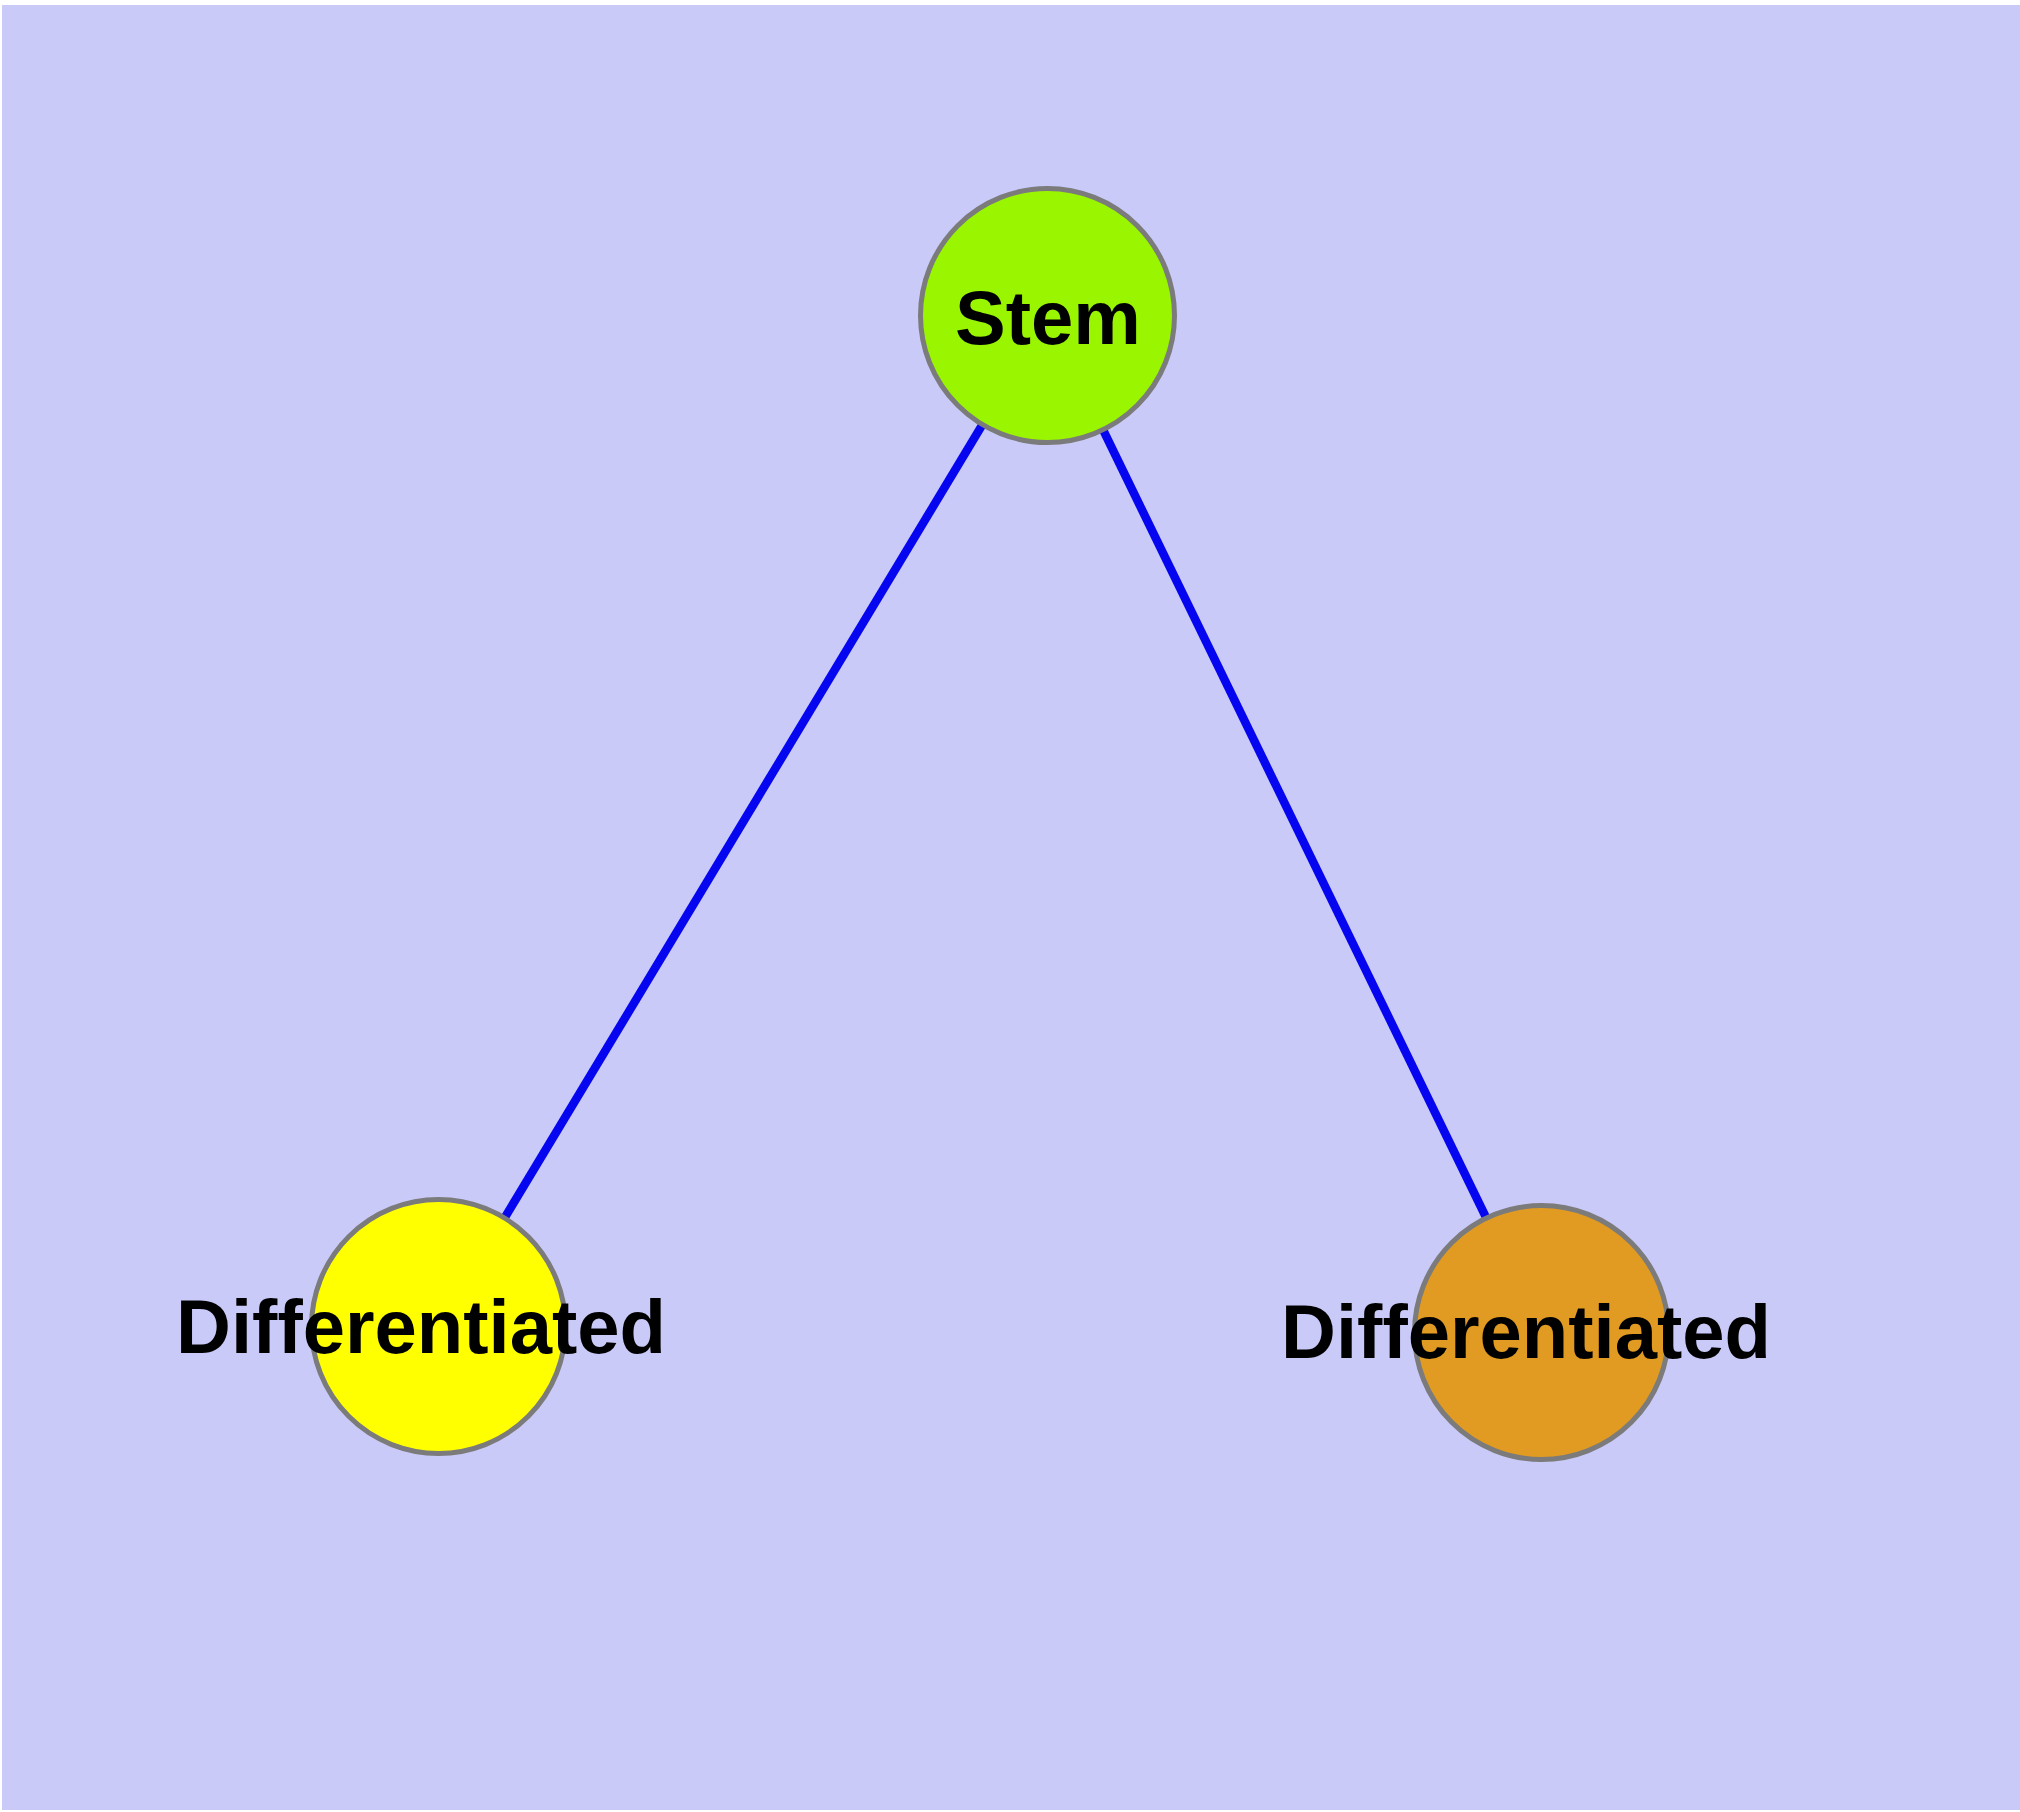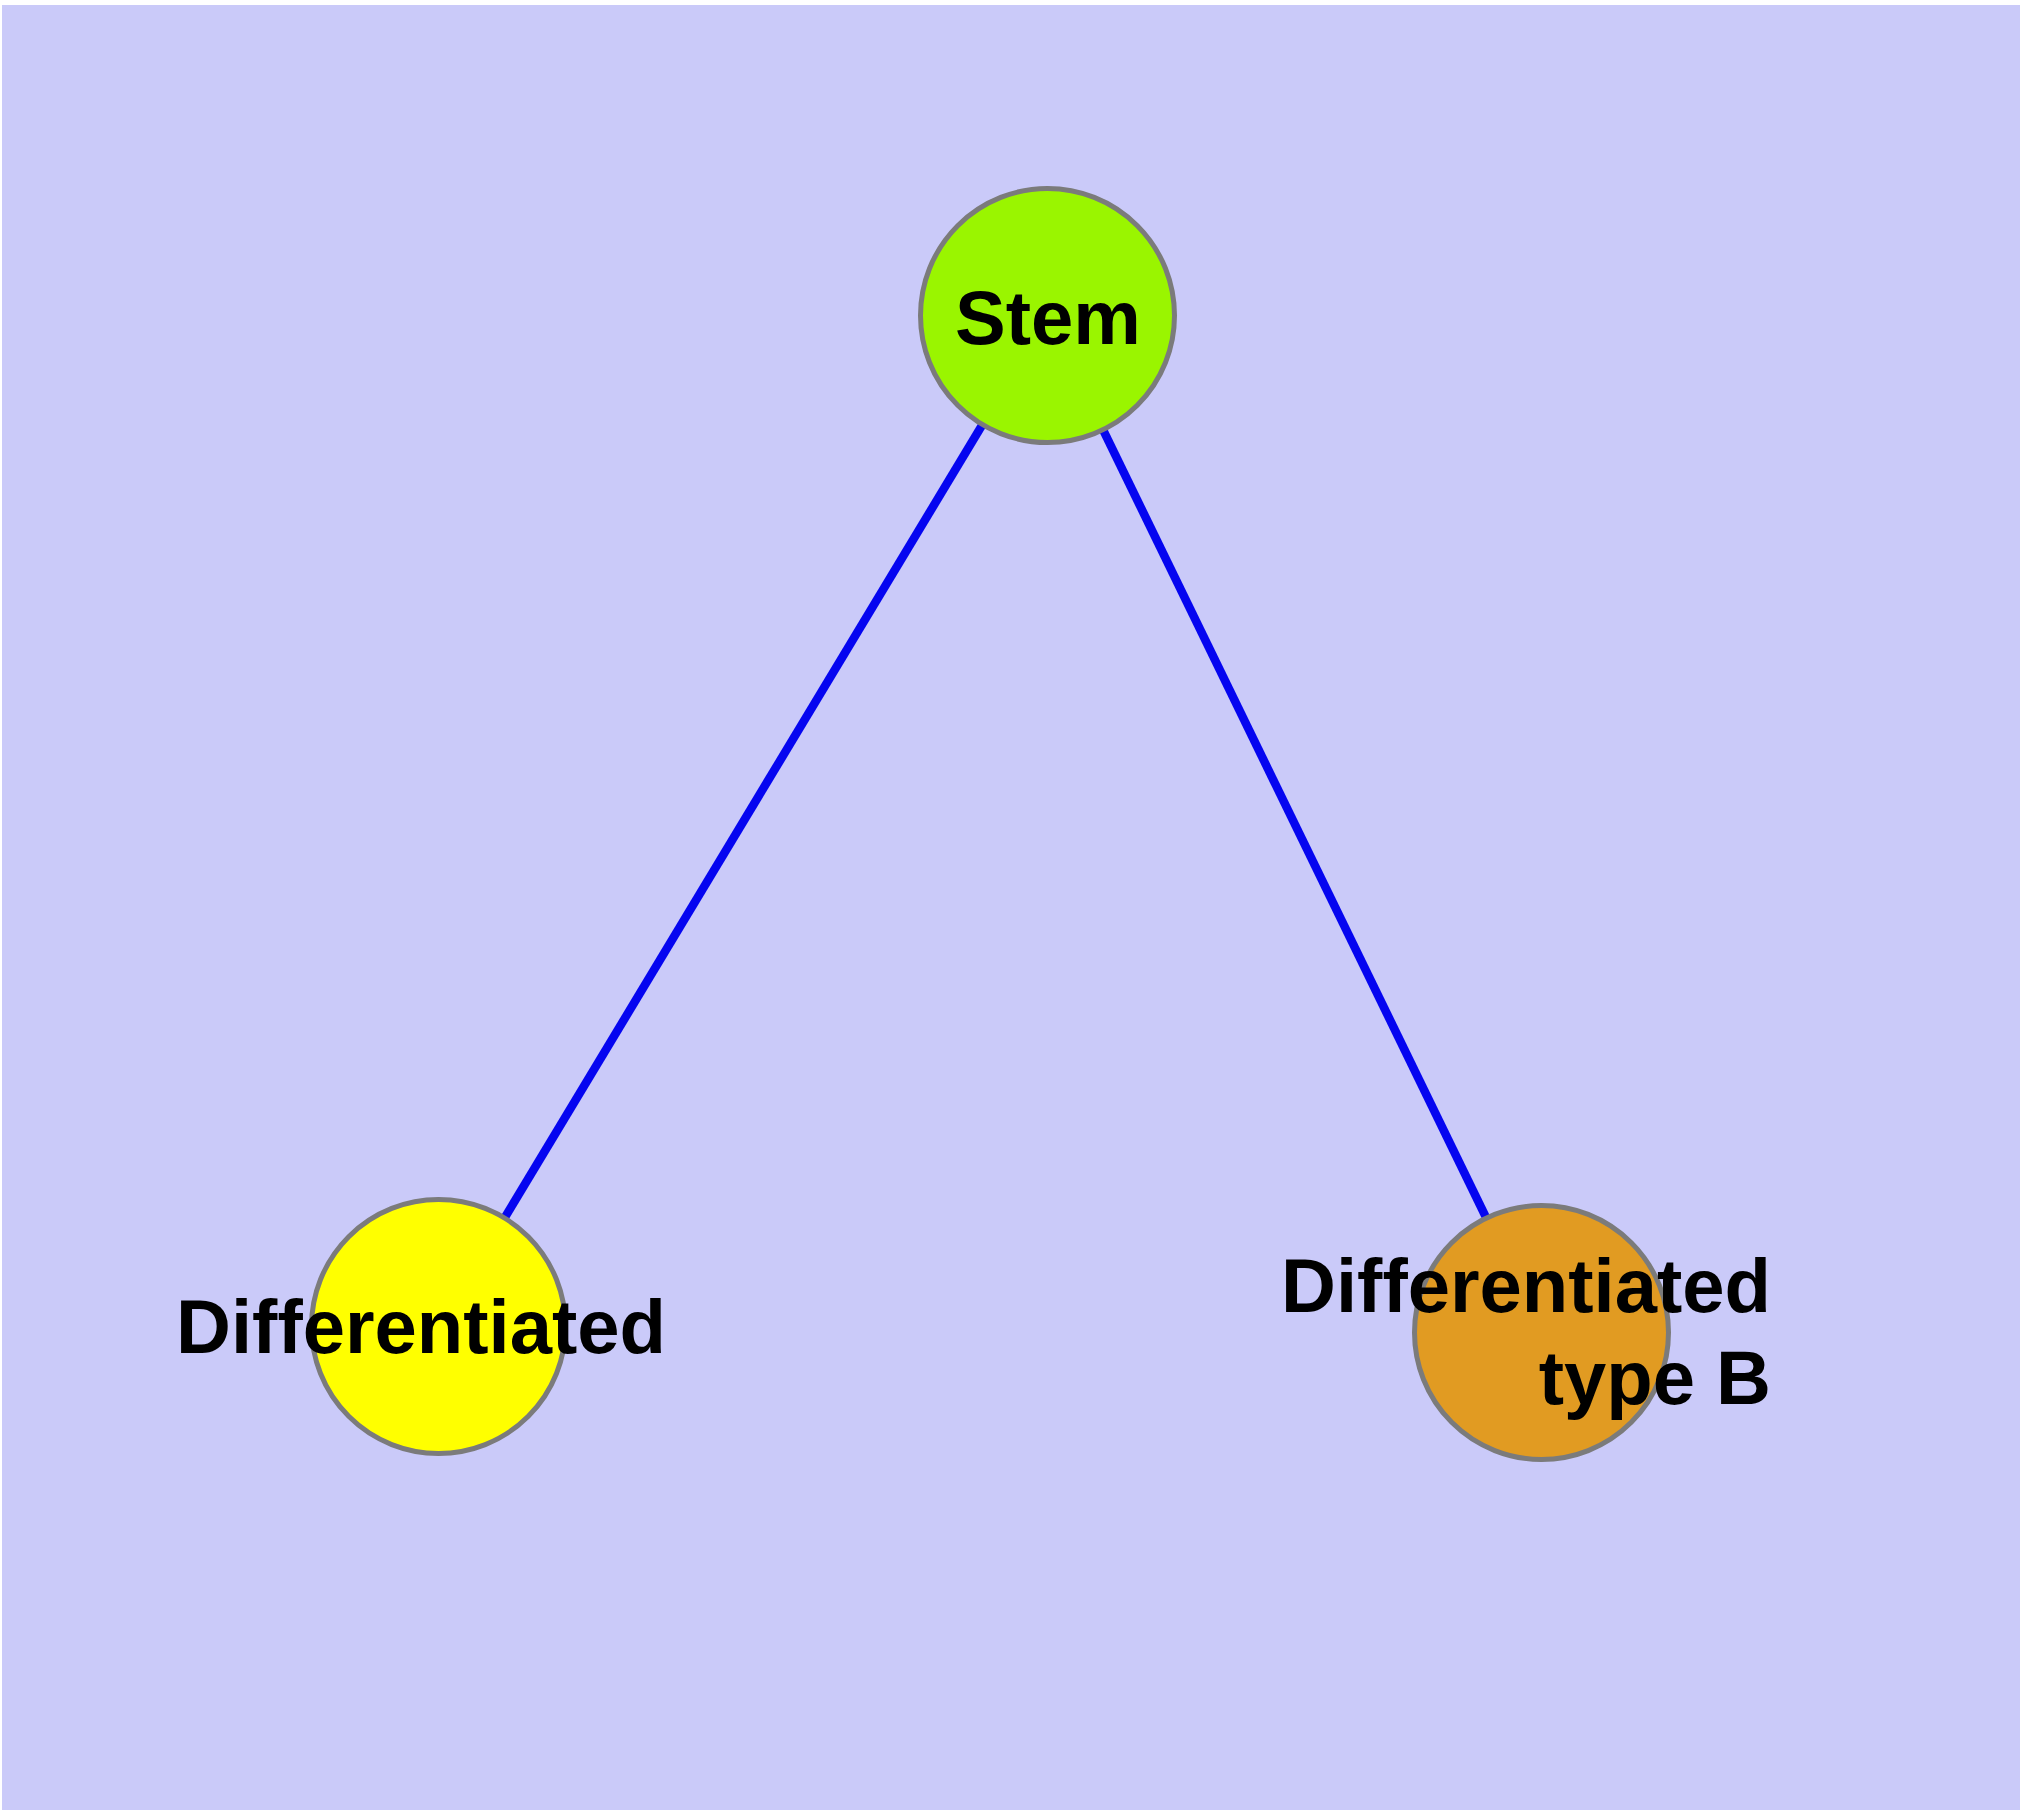--- a/index.html
+++ b/index.html
@@ -41,21 +41,21 @@
   .node-stem  { left: 918px; top: 186px; }
   .node-a     { left: 309px;  top: 1197px; }
   .node-b     { left: 1412px; top: 1203px; }
   .node-label {
     position: absolute;
     transform: translate(-50%, -50%);
     color: #000000;
     font-weight: 700;
     font-size: 76px;
     line-height: 92px;
-    text-align: right;
+    text-align: left;
     white-space: nowrap;
   }
   .label-stem { left: 1048px; top: 318px; }
   .label-a    { left: 421px;  top: 1327px; }
   .label-b    { left: 1526px; top: 1332px; }
   .label-line { display: block; }
 </style>
 </head>
 <body>
 
@@ -77,17 +77,16 @@
   <div class="node-label label-stem">
     <span class="label-line">Stem</span>
   </div>
 
   <div class="node-label label-a">
     <span class="label-line">Differentiated</span>
   </div>
 
   <div class="node-label label-b">
     <span class="label-line">Differentiated</span>
-    <span class="label-line">type B</span>
   </div>
 
 </div>
 
 
 </body></html>

